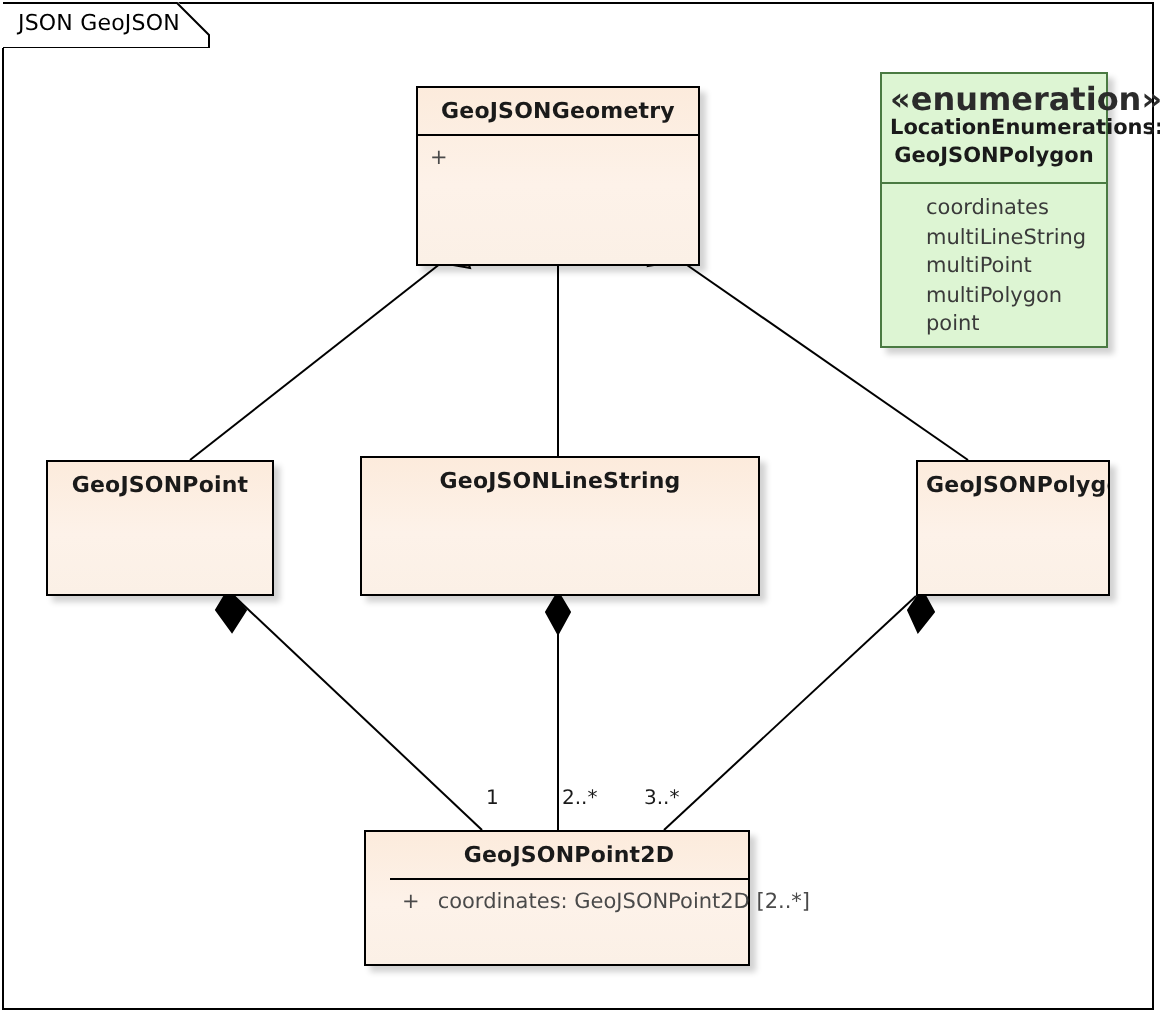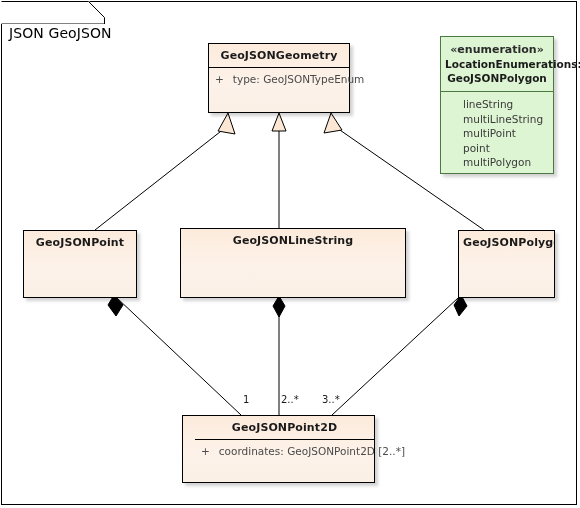--- a/index.html
+++ b/index.html
@@ -47,26 +47,25 @@
     top: 1px;
     width: 104px;
     height: 23px;
     z-index: 4;
     pointer-events: none;
   }
   .frame-tab-label {
     position: absolute;
     left: 9px;
     top: 5px;
-    font-size: 14px;
+    font-size: 11px;
     color: #000000;
     letter-spacing: 0.1px;
     white-space: nowrap;
     z-index: 5;
-    margin-top: 20px;
   }
 
   
   #links {
     position: absolute;
     left: 0;
     top: 0;
     width: 580px;
     height: 508px;
     z-index: 1;
@@ -115,21 +114,21 @@
     border: 1px solid #4a7a42;
     background: #ddf5d3;
     box-shadow: 3px 3px 3px rgba(0,0,0,0.18);
     z-index: 2;
   }
   .uml-enum .ehead {
     text-align: center;
     padding: 6px 4px 6px 4px;
   }
   .uml-enum .stereotype {
-    font-size: 11px;
+    font-size: 16px;
     color: #2b2b2b;
     font-weight: bold;
     line-height: 14px;
   }
   .uml-enum .ns {
     font-size: 10.5px;
     color: #1a1a1a;
     font-weight: bold;
     line-height: 14px;
   }
@@ -202,50 +201,49 @@
       <line x1="279" y1="298" x2="279" y2="415" stroke="#000000" stroke-width="1"></line>
       <polygon points="279,296 273,306 279,317 285,306" fill="#000000" stroke="#000000" stroke-width="1"></polygon>
     </g>
 
     <g>
       <line x1="458" y1="298" x2="332" y2="415" stroke="#000000" stroke-width="1"></line>
       <polygon points="461,295 454,305 459,316 467,306" fill="#000000" stroke="#000000" stroke-width="1"></polygon>
     </g>
   </svg>
 
-  <div class="uml-class" style="left:208px; top:43px; width:142px; height:70px;">
+  <div class="uml-class" style="left:208px; top:43px; width:142px; height:90px;">
     <div class="title">GeoJSONGeometry</div>
     <div class="sep"></div>
     <div class="attr">
       <span class="vis">+</span>
-      <span>type: GeoJSONTypeEnum</span>
     </div>
   </div>
 
   <div class="uml-enum" style="left:440px; top:36px; width:114px; height:138px;">
     <div class="ehead">
       <div class="stereotype">«enumeration»</div>
       <div class="ns">LocationEnumerations::</div>
       <div class="ename">GeoJSONPolygon</div>
     </div>
     <div class="esep"></div>
     <div class="literals">
-      <div class="lit">lineString</div>
+      <div class="lit">coordinates</div>
       <div class="lit">multiLineString</div>
       <div class="lit">multiPoint</div>
+      <div class="lit">multiPolygon</div>
       <div class="lit">point</div>
-      <div class="lit">multiPolygon</div>
     </div>
   </div>
 
   <div class="uml-class" style="left:23px; top:230px; width:114px; height:68px;">
     <div class="title">GeoJSONPoint</div>
   </div>
 
-  <div class="uml-class" style="left:180px; top:228px; width:226px; height:70px;">
+  <div class="uml-class" style="left:180px; top:228px; width:200px; height:70px;">
     <div class="title">GeoJSONLineString</div>
   </div>
 
   <div class="uml-class" style="left:458px; top:230px; width:97px; height:68px;">
     <div class="title">GeoJSONPolygon</div>
   </div>
 
   <div class="uml-class" style="left:182px; top:415px; width:193px; height:68px;padding-left:12px;">
     <div class="title">GeoJSONPoint2D</div>
     <div class="sep"></div>

